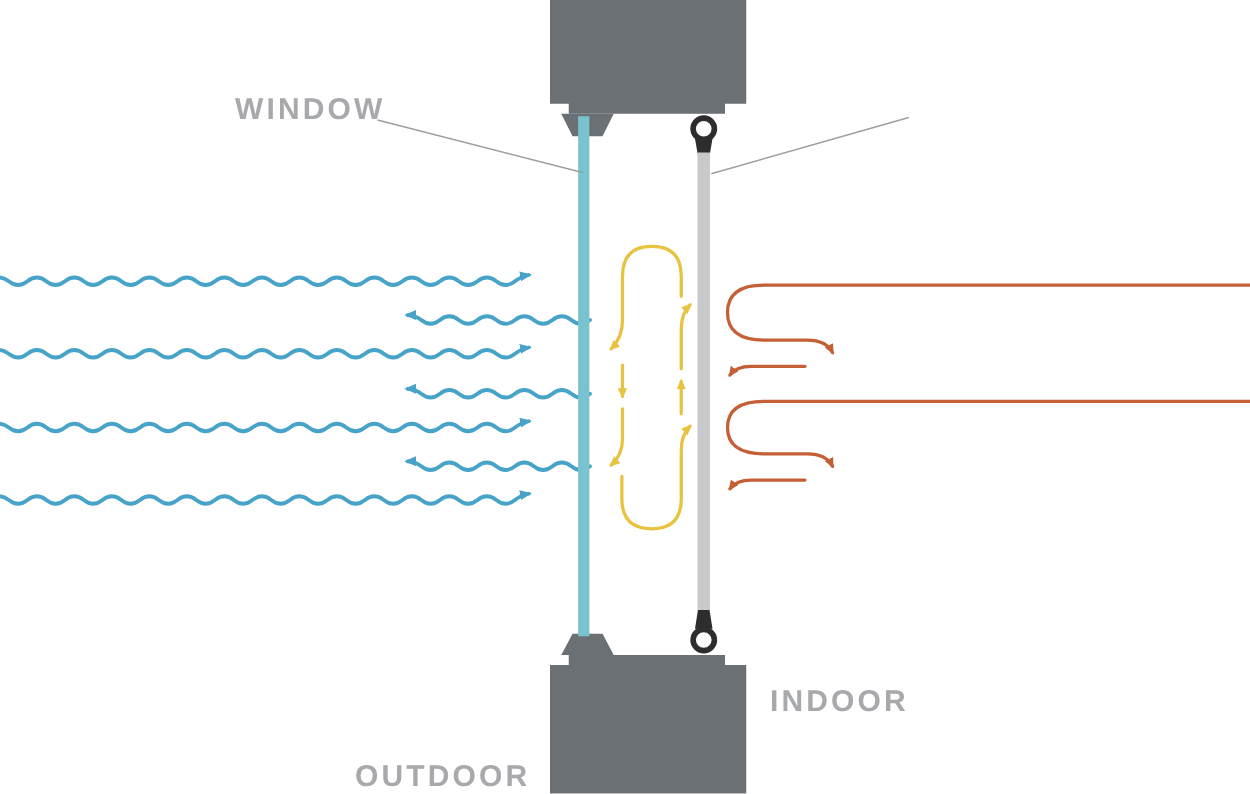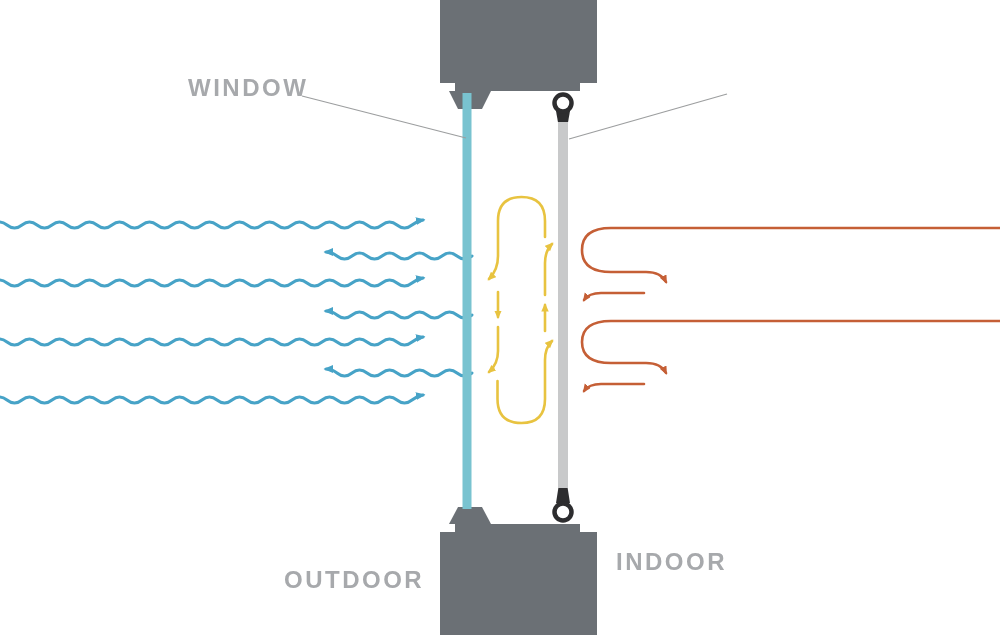--- a/index.html
+++ b/index.html
@@ -82,15 +82,15 @@
       <circle cx="563" cy="512" r="8.5"></circle>
     </g>
 
     <g stroke-width="1.2" fill="none" stroke="#9c9e9f">
       <line x1="302" y1="96" x2="466" y2="138"></line>
       <line x1="727" y1="94" x2="569" y2="139"></line>
     </g>
   </svg>
 
   <div class="zone-label" style="left:188px;top:74px;">WINDOW</div>
-  <div class="zone-label" style="left:284px;top:566px;">OUTDOOR</div>
+  <div class="zone-label" style="left:284px;top:608px;">OUTDOOR</div>
   <div class="zone-label" style="left:616px;top:548px;">INDOOR</div>
 </div>
 
 </body></html>

